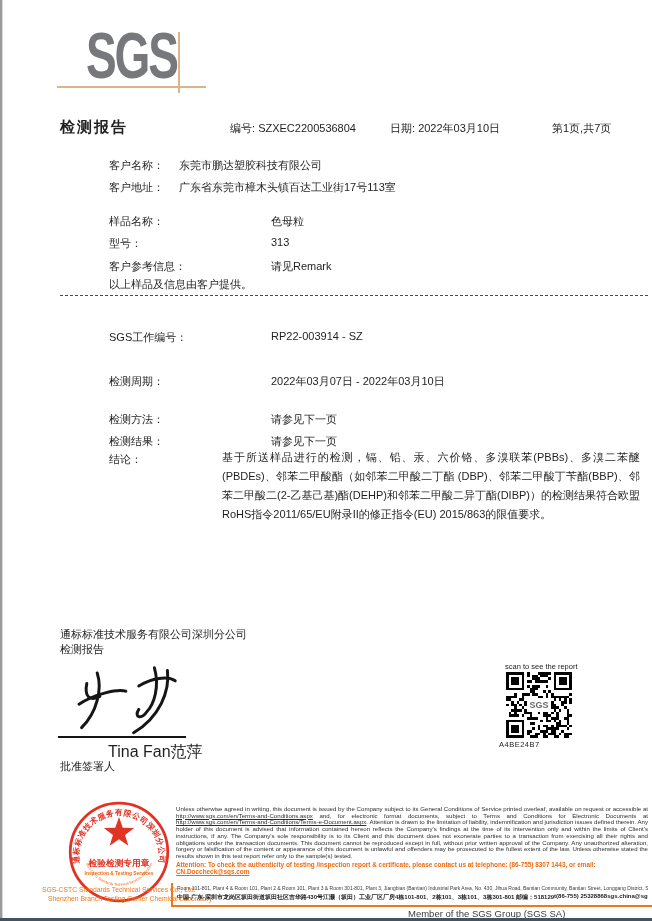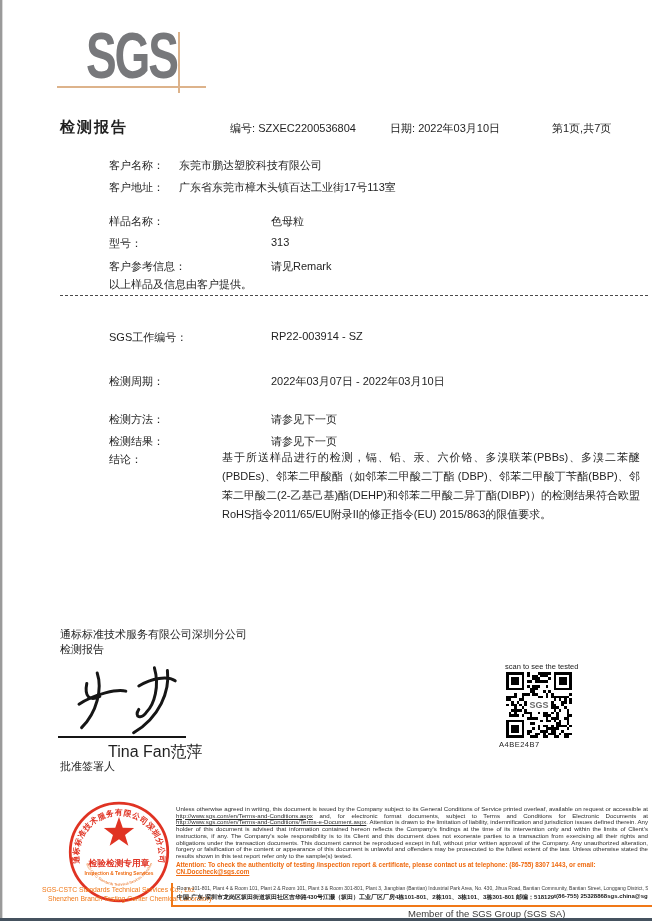--- a/index.html
+++ b/index.html
@@ -135,21 +135,21 @@
       <path d="M16,18 C14,28 18,32 26,28"></path>
       <path d="M56,20 C66,14 78,12 84,16"></path>
       <path d="M68,6 C72,20 68,34 62,40 C58,46 52,44 56,38"></path>
       <path d="M78,8 C80,24 72,44 52,56"></path>
     </g>
   </svg>
   <div class="abs sig-line"></div>
   <div class="abs sig-name">Tina Fan范萍</div>
   <div class="abs sig-title">批准签署人</div>
 
-  <div class="abs qr-caption">scan to see the tested</div>
+  <div class="abs qr-caption">scan to see the report</div>
   <svg id="qr-svg" class="abs qr-box" width="66" height="66" viewBox="0 0 25 25" style="shape-rendering:crispEdges">
       <rect x="0" y="0" width="25" height="25" fill="#fff"></rect>
       <rect x="8" y="0" width="1" height="1" fill="#000"></rect>
       <rect x="12" y="0" width="1" height="1" fill="#000"></rect>
       <rect x="13" y="0" width="1" height="1" fill="#000"></rect>
       <rect x="14" y="0" width="1" height="1" fill="#000"></rect>
       <rect x="15" y="0" width="1" height="1" fill="#000"></rect>
       <rect x="16" y="0" width="1" height="1" fill="#000"></rect>
       <rect x="8" y="1" width="1" height="1" fill="#000"></rect>
       <rect x="10" y="1" width="1" height="1" fill="#000"></rect>

